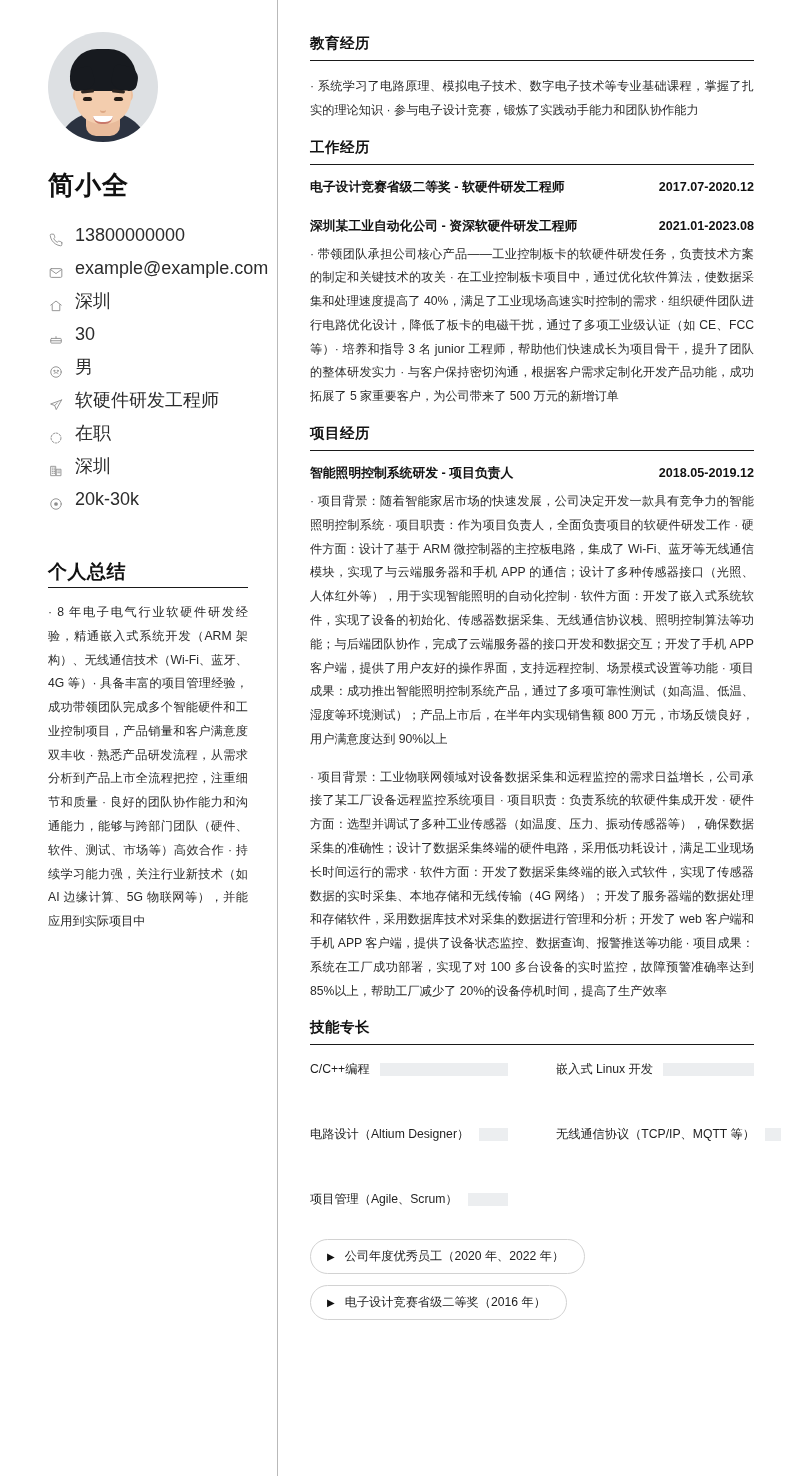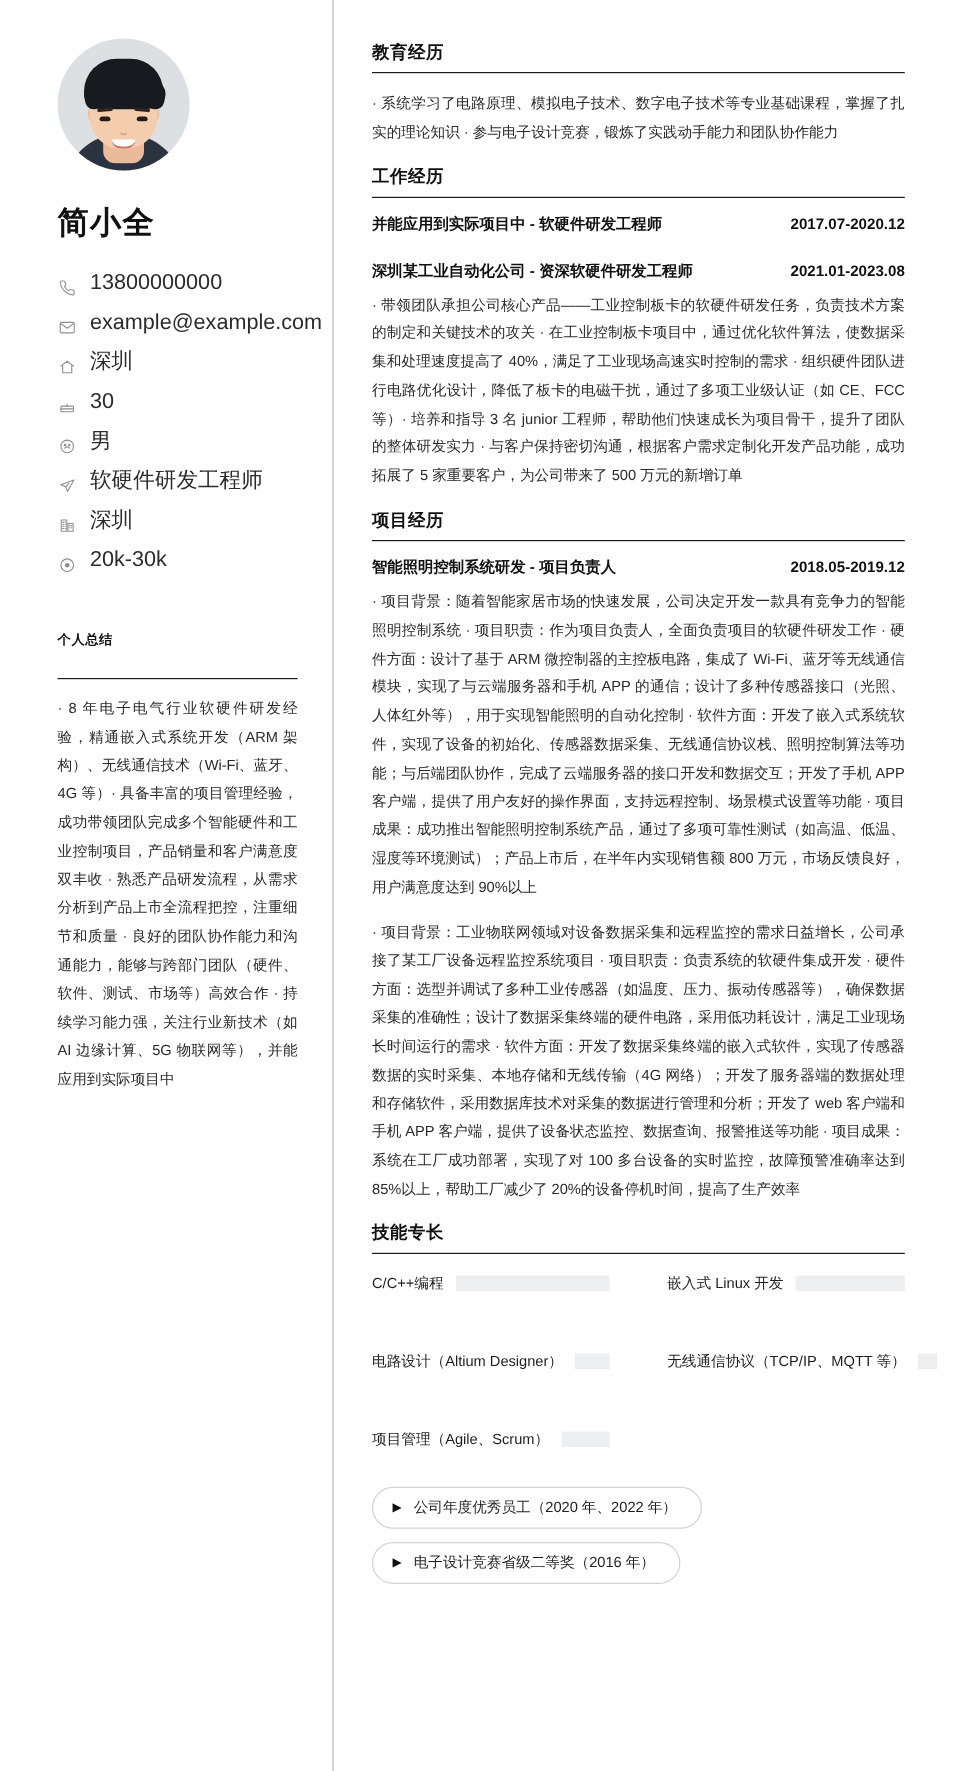--- a/index.html
+++ b/index.html
@@ -188,24 +188,24 @@
     color: #8e8e8e;
     display: inline-flex;
     align-items: center;
     justify-content: center;
   }
   .contact-icon svg { width: 14px; height: 14px; display: block; }
   .contact-text { line-height: 1.3; }
 
   .side-block { margin-top: 44px; }
   .side-title {
-    font-size: 11px;
+    font-size: 19px;
     font-weight: bold;
     color: #111111;
-    padding-bottom: 24px;
+    padding-bottom: 2px;
     border-bottom: 1.6px solid #1a1a1a;
     margin-bottom: 13px;
     letter-spacing: 0.5px;
     margin-top: 48px;
   }
   .side-body {
     font-size: 12.2px;
     line-height: 1.95;
     color: #2a2a2a;
     text-align: justify;
@@ -390,20 +390,28 @@
       <li class="contact-item">
         <span class="contact-icon">
           <svg viewBox="0 0 24 24" fill="none" stroke="currentColor" stroke-width="1.6" stroke-linecap="round" stroke-linejoin="round">
               <path d="M21.5 3.5 2.8 10.3l7 2.6 2.6 7 9.1-16.4Z"></path>
               <path d="m9.8 12.9 4.6-4.6"></path>
             </svg>
         </span>
         <span class="contact-text">软硬件研发工程师</span>
       </li>
 
+      <li class="contact-item">
+        <span class="contact-icon">
+          <svg viewBox="0 0 24 24" fill="none" stroke="currentColor" stroke-width="1.6" stroke-linecap="round" stroke-linejoin="round" stroke-dasharray="3.2 2.4">
+              <circle cx="12" cy="12" r="8.5"></circle>
+            </svg>
+        </span>
+        <span class="contact-text">在职</span>
+      </li>
 
       <li class="contact-item">
         <span class="contact-icon">
           <svg viewBox="0 0 24 24" fill="none" stroke="currentColor" stroke-width="1.5" stroke-linecap="round" stroke-linejoin="round">
               <rect x="3.5" y="4" width="8" height="16"></rect>
               <rect x="13" y="9" width="7.5" height="11"></rect>
               <path d="M5.5 7h1.5M9 7h.8M5.5 10h1.5M9 10h.8M5.5 13h1.5M9 13h.8M5.5 16h1.5M9 16h.8M15 12h1.3M18 12h.8M15 15h1.3M18 15h.8"></path>
             </svg>
         </span>
         <span class="contact-text">深圳</span>
@@ -435,21 +443,21 @@
       <div class="entry">
         <p class="entry-desc">· 系统学习了电路原理、模拟电子技术、数字电子技术等专业基础课程，掌握了扎实的理论知识 · 参与电子设计竞赛，锻炼了实践动手能力和团队协作能力</p>
       </div>
     </section>
 
     <section class="section">
       <h2 class="section-title">工作经历</h2>
 
       <div class="entry">
         <div class="entry-head">
-          <span class="entry-title">并能应用到实际项目中 - 软硬件研发工程师</span>
+          <span class="entry-title">电子设计竞赛省级二等奖 - 软硬件研发工程师</span>
           <span class="entry-date">2017.07-2020.12</span>
         </div>
       </div>
 
       <div class="entry">
         <div class="entry-head">
           <span class="entry-title">深圳某工业自动化公司 - 资深软硬件研发工程师</span>
           <span class="entry-date">2021.01-2023.08</span>
         </div>
         <p class="entry-desc">· 带领团队承担公司核心产品——工业控制板卡的软硬件研发任务，负责技术方案的制定和关键技术的攻关 · 在工业控制板卡项目中，通过优化软件算法，使数据采集和处理速度提高了 40%，满足了工业现场高速实时控制的需求 · 组织硬件团队进行电路优化设计，降低了板卡的电磁干扰，通过了多项工业级认证（如 CE、FCC 等）· 培养和指导 3 名 junior 工程师，帮助他们快速成长为项目骨干，提升了团队的整体研发实力 · 与客户保持密切沟通，根据客户需求定制化开发产品功能，成功拓展了 5 家重要客户，为公司带来了 500 万元的新增订单</p>

